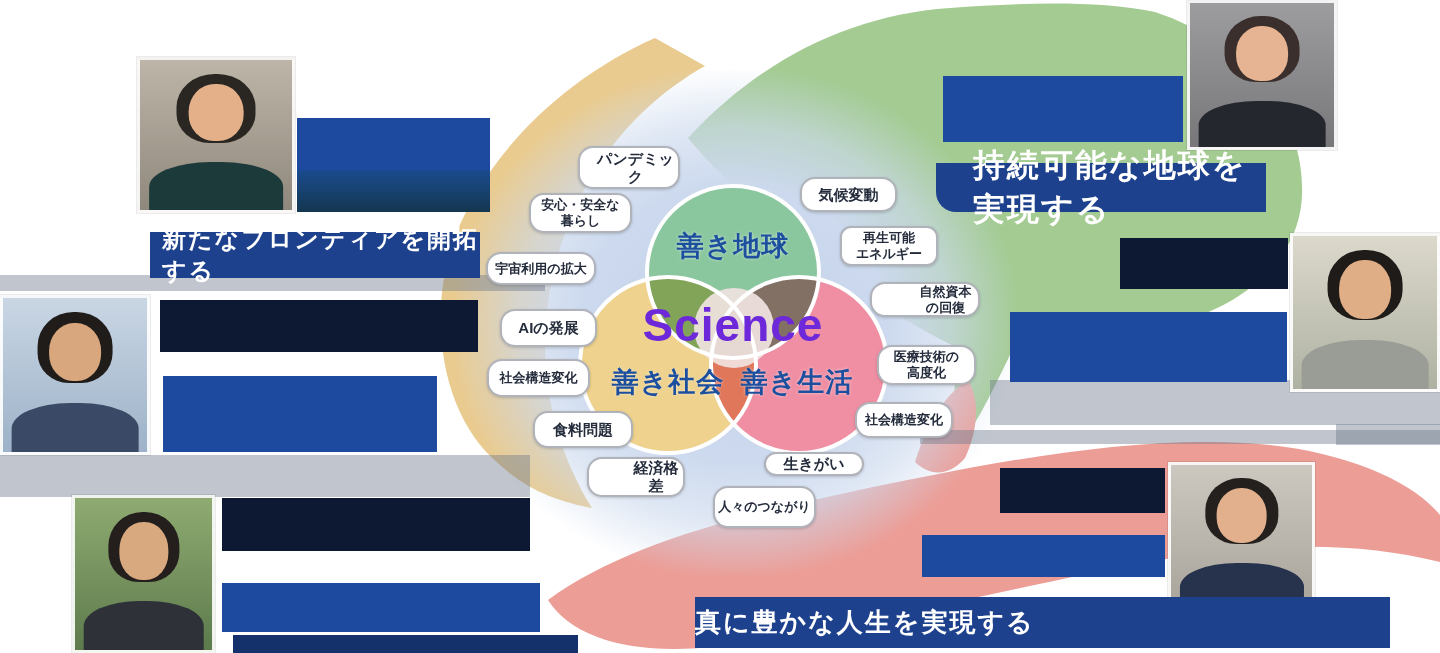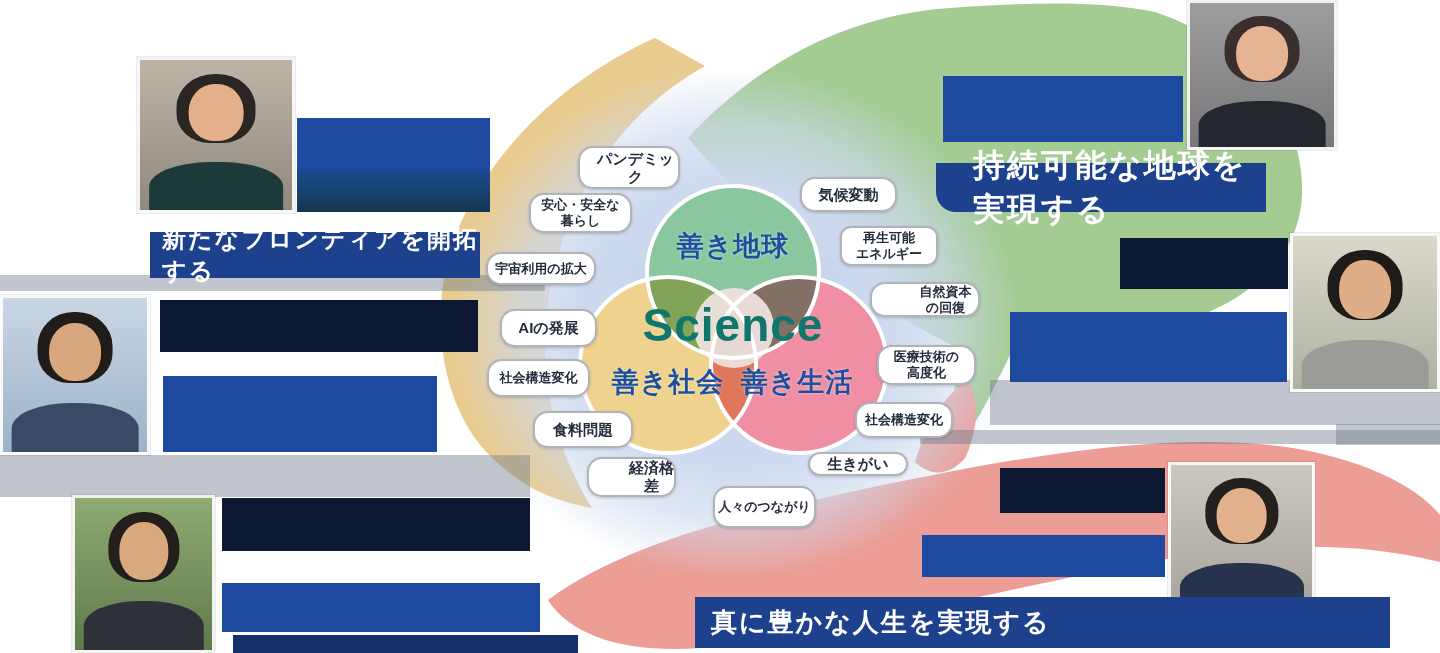--- a/index.html
+++ b/index.html
@@ -13,21 +13,21 @@
   .glow{
     position:absolute;left:455px;top:70px;width:560px;height:505px;z-index:2;
     background:radial-gradient(ellipse at center,#c3d2ea 0%,#ccd9ee 38%,rgba(205,218,238,.65) 55%,rgba(255,255,255,0) 72%);
   }
   .venn{position:absolute;left:0;top:0;z-index:3;}
   .venn-label{
     position:absolute;z-index:4;color:#1d4f9f;font-weight:bold;text-align:center;
     font-size:27px;letter-spacing:1px;text-shadow:0 0 3px rgba(255,255,255,.6);
   }
   .science{
-    position:absolute;z-index:4;color:#0f766e;font-weight:bold;text-align:center;
+    position:absolute;z-index:4;color:#6d28d9;font-weight:bold;text-align:center;
     font-size:46px;letter-spacing:1px;
   }
   
   .gray{position:absolute;z-index:4;background:rgba(108,118,138,.42);}
   
   .plate-blue{position:absolute;z-index:5;background:#1d4a9e;}
   .plate-dark{position:absolute;z-index:5;background:#0d1833;}
   .plate-teal{position:absolute;z-index:5;background:linear-gradient(180deg,#1a4b8f,#14374f);}
   .plate-strip{position:absolute;z-index:5;background:#15316b;}
   
@@ -119,22 +119,22 @@
   <div class="pill small" style="left:840px;top:226px;width:98px;height:40px;border-radius:11px;">再生可能
 エネルギー</div>
   <div class="pill small" style="left:486px;top:252px;width:110px;height:33px;">宇宙利用の拡大</div>
   <div class="pill small" style="left:870px;top:282px;width:110px;height:35px;padding-left:41px;">自然資本の回復</div>
   <div class="pill" style="left:481px;top:309px;width:97px;height:38px;margin-left:19px;">AIの発展</div>
   <div class="pill small" style="left:877px;top:345px;width:99px;height:40px;">医療技術の
 高度化</div>
   <div class="pill small" style="left:487px;top:359px;width:103px;height:38px;">社会構造変化</div>
   <div class="pill small" style="left:855px;top:402px;width:98px;height:36px;">社会構造変化</div>
   <div class="pill" style="left:513px;top:411px;width:100px;height:37px;margin-left:20px;">食料問題</div>
-  <div class="pill" style="left:587px;top:457px;width:89px;height:40px;padding-left:40px;">経済格差</div>
-  <div class="pill" style="left:808px;top:452px;width:100px;height:24px;">生きがい</div>
+  <div class="pill" style="left:587px;top:457px;width:98px;height:40px;padding-left:40px;">経済格差</div>
+  <div class="pill" style="left:764px;top:452px;width:100px;height:24px;">生きがい</div>
   <div class="pill small" style="left:688px;top:486px;width:103px;height:42px;margin-left:25px;">人々のつながり</div>
 
   <div class="photo" style="left:137px;top:57px;width:158px;height:156px;--bg1:#bdb5a8;--bg2:#8f887c;--hair:#2a2622;--skin:#e3b08a;--cloth:#1d3a3a;">
     <div class="hair"></div>
     <div class="head"></div>
     <div class="body"></div>
   </div>
   <div class="photo" style="left:0px;top:295px;width:150px;height:160px;--bg1:#c9d6e4;--bg2:#9db2c8;--hair:#1f1c19;--skin:#d9a77e;--cloth:#3a4a66;">
     <div class="hair"></div>
     <div class="head"></div>
@@ -156,15 +156,15 @@
     <div class="body"></div>
   </div>
   <div class="photo" style="left:1168px;top:462px;width:147px;height:150px;--bg1:#ccc8c0;--bg2:#a8a49c;--hair:#23201d;--skin:#e2b08c;--cloth:#27324d;">
     <div class="hair"></div>
     <div class="head"></div>
     <div class="body"></div>
   </div>
 
   <div class="banner" style="left:150px;top:232px;width:330px;height:46px;font-size:24px;padding-left:12px;">新たなフロンティアを開拓する</div>
   <div class="banner" style="left:936px;top:163px;width:330px;height:49px;font-size:32px;padding-left:37px;border-bottom-left-radius:20px;">持続可能な地球を実現する</div>
-  <div class="banner" style="left:695px;top:597px;width:695px;height:51px;font-size:26px;padding-left:16px;">真に豊かな人生を実現する</div>
+  <div class="banner" style="left:695px;top:597px;width:695px;height:51px;font-size:26px;">真に豊かな人生を実現する</div>
 
 </div>
 
 </body></html>

